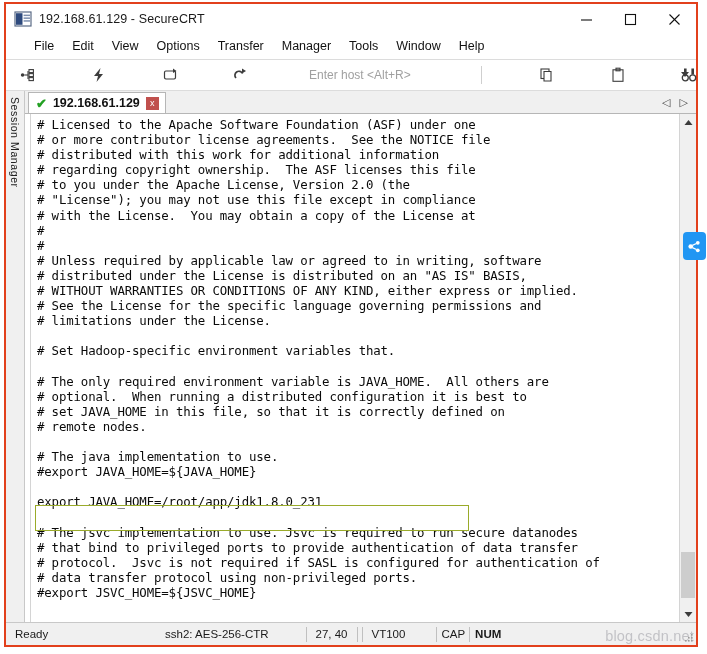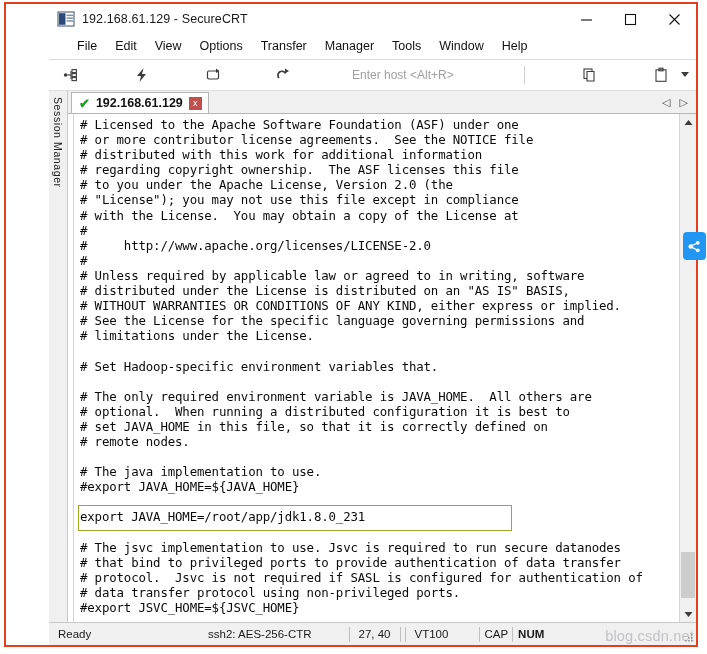--- a/index.html
+++ b/index.html
@@ -20,21 +20,20 @@
     position: absolute;
     left: 4px;
     top: 2px;
     width: 694px;
     height: 645px;
     border: 2px solid #e2401c;
     background: #ffffff;
     box-sizing: border-box;
     display: flex;
     flex-direction: column;
-    padding-left: 43px;
   }
 
   
   .titlebar {
     height: 30px;
     display: flex;
     align-items: center;
     background: #ffffff;
     flex: 0 0 auto;
     position: relative;
@@ -565,21 +564,20 @@
         <div class="terminal">
           <div id="term-lines">
               <div class="term-line"># Licensed to the Apache Software Foundation (ASF) under one</div>
               <div class="term-line"># or more contributor license agreements.  See the NOTICE file</div>
               <div class="term-line"># distributed with this work for additional information</div>
               <div class="term-line"># regarding copyright ownership.  The ASF licenses this file</div>
               <div class="term-line"># to you under the Apache License, Version 2.0 (the</div>
               <div class="term-line"># "License"); you may not use this file except in compliance</div>
               <div class="term-line"># with the License.  You may obtain a copy of the License at</div>
               <div class="term-line">#</div>
-              <div class="term-line">#     http://www.apache.org/licenses/LICENSE-2.0</div>
               <div class="term-line">#</div>
               <div class="term-line"># Unless required by applicable law or agreed to in writing, software</div>
               <div class="term-line"># distributed under the License is distributed on an "AS IS" BASIS,</div>
               <div class="term-line"># WITHOUT WARRANTIES OR CONDITIONS OF ANY KIND, either express or implied.</div>
               <div class="term-line"># See the License for the specific language governing permissions and</div>
               <div class="term-line"># limitations under the License.</div>
               <div class="term-line">&nbsp;</div>
               <div class="term-line"># Set Hadoop-specific environment variables that.</div>
               <div class="term-line">&nbsp;</div>
               <div class="term-line"># The only required environment variable is JAVA_HOME.  All others are</div>

